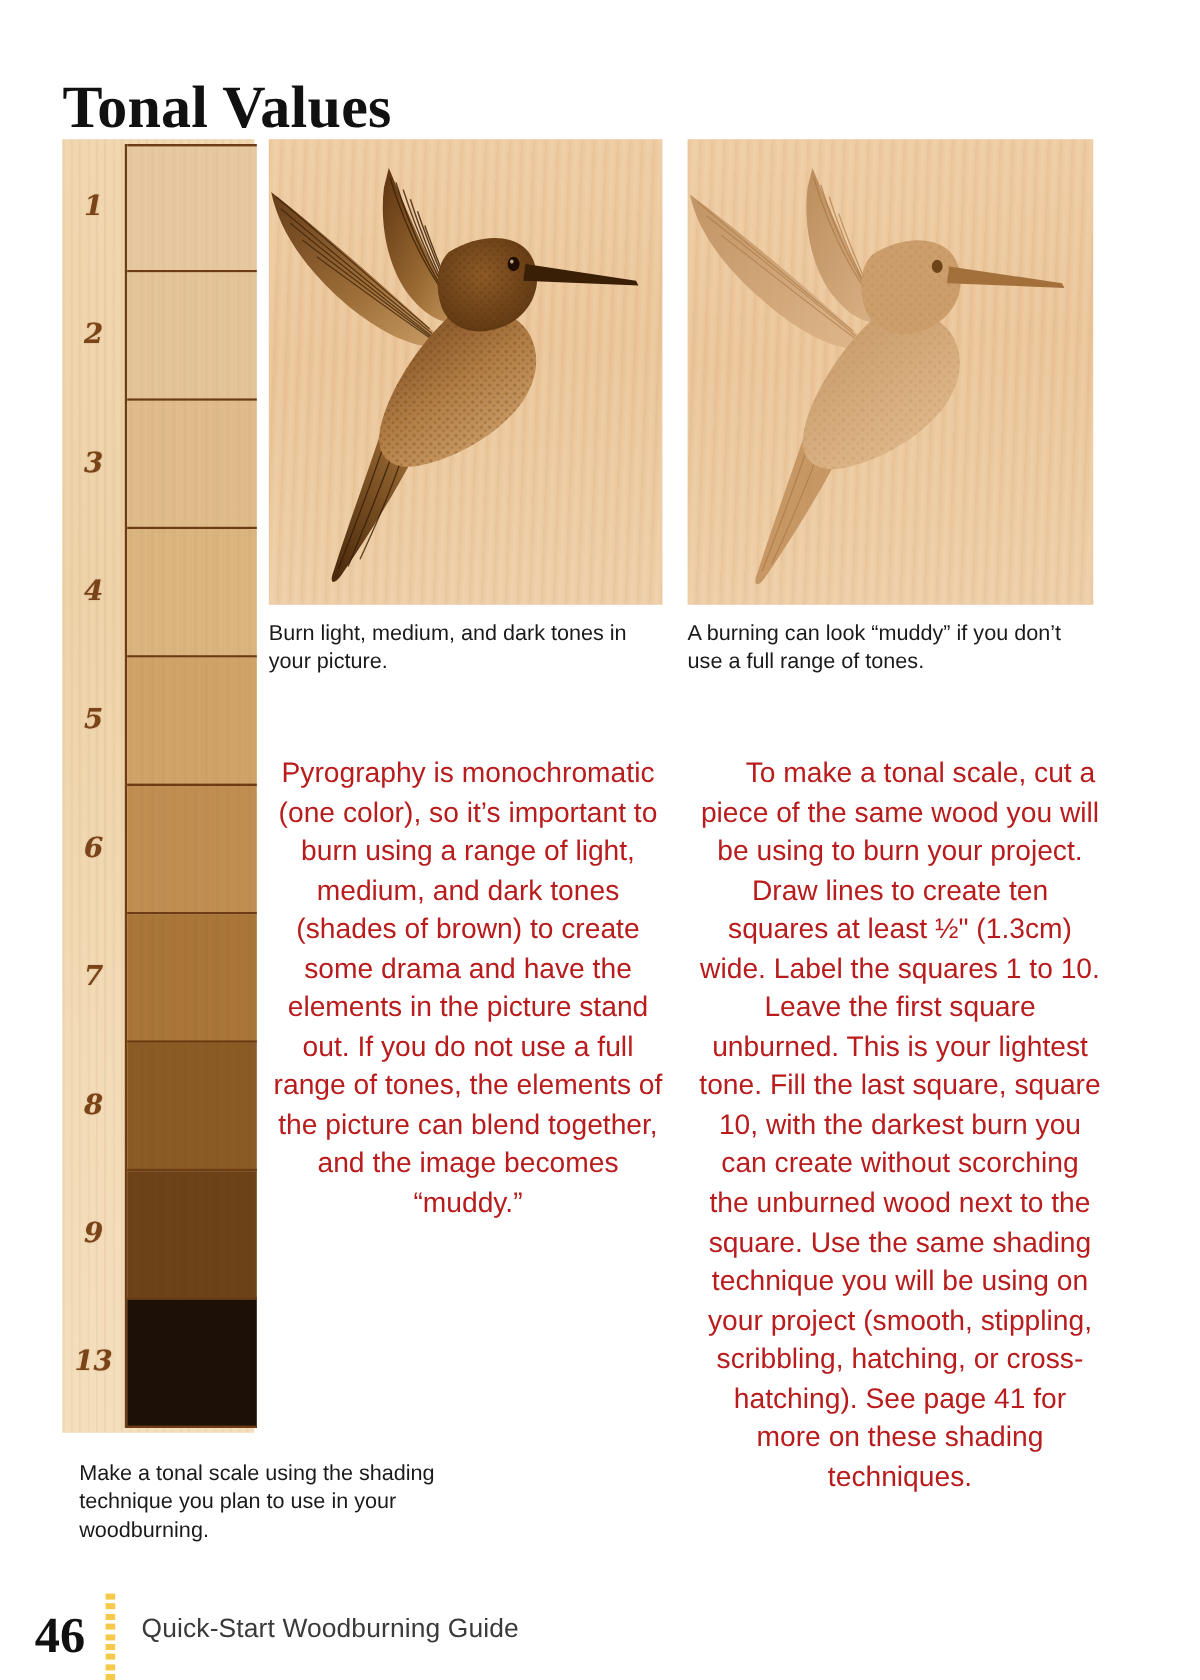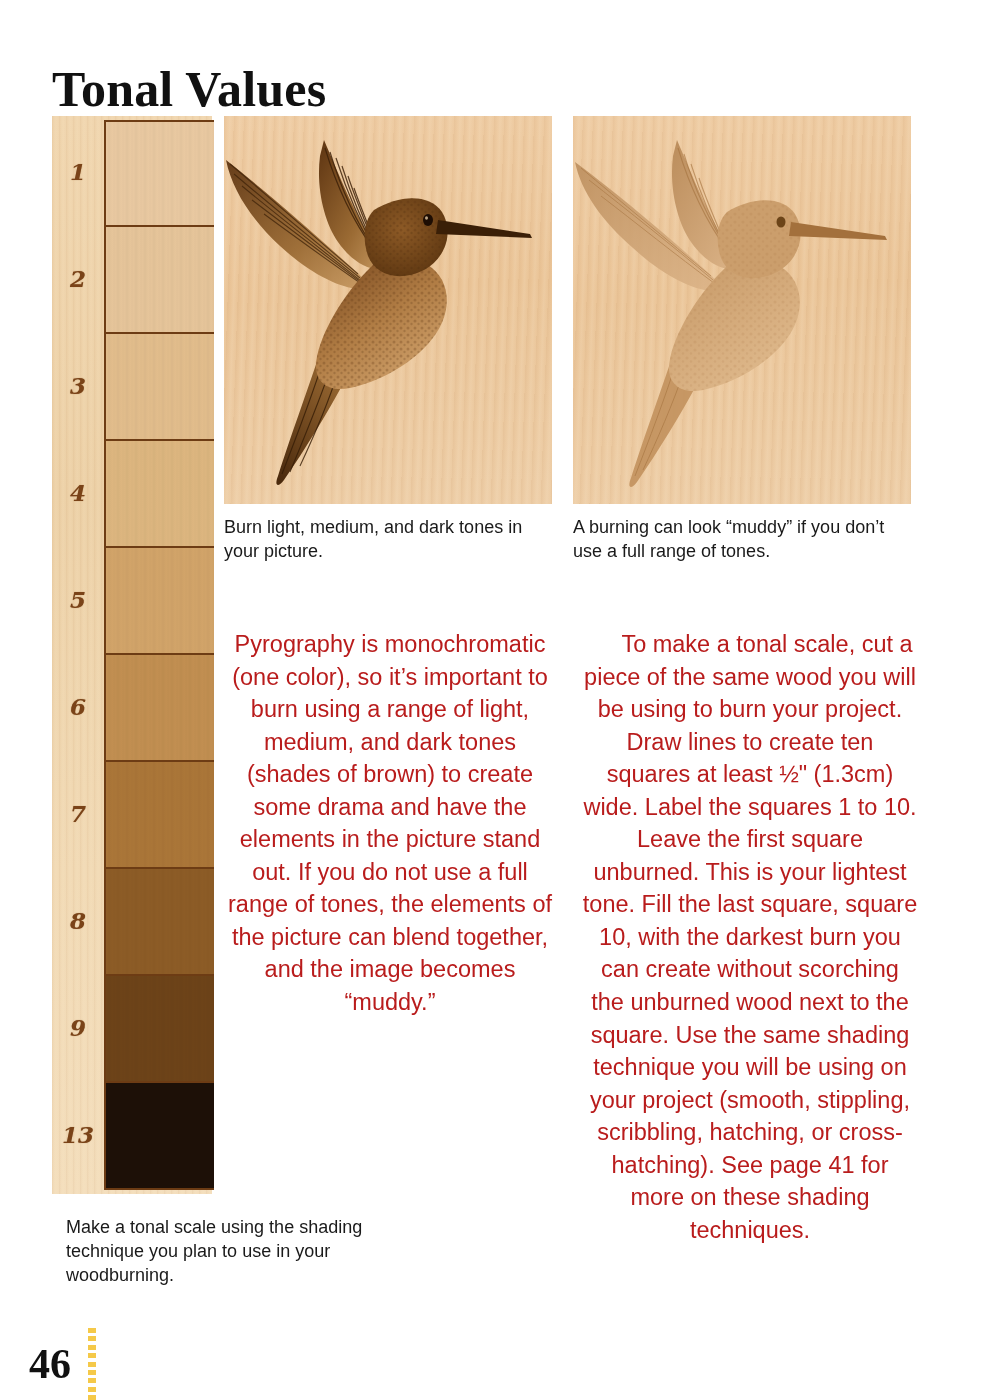--- a/index.html
+++ b/index.html
@@ -389,13 +389,14 @@
       <span style="background: rgb(245, 201, 73);"></span>
       <span style="background: rgb(245, 201, 73);"></span>
       <span style="background: rgb(245, 201, 73);"></span>
       <span style="background: rgb(245, 201, 73);"></span>
       <span style="background: rgb(245, 201, 73);"></span>
       <span style="background: rgb(245, 201, 73);"></span>
       <span style="background: rgb(245, 201, 73);"></span>
       <span style="background: rgb(245, 201, 73);"></span>
       <span style="background: rgb(245, 201, 73);"></span>
     </div>
+  <div class="footer-title">Quick-Start Woodburning Guide</div>
 </div>
 
 </body></html>

